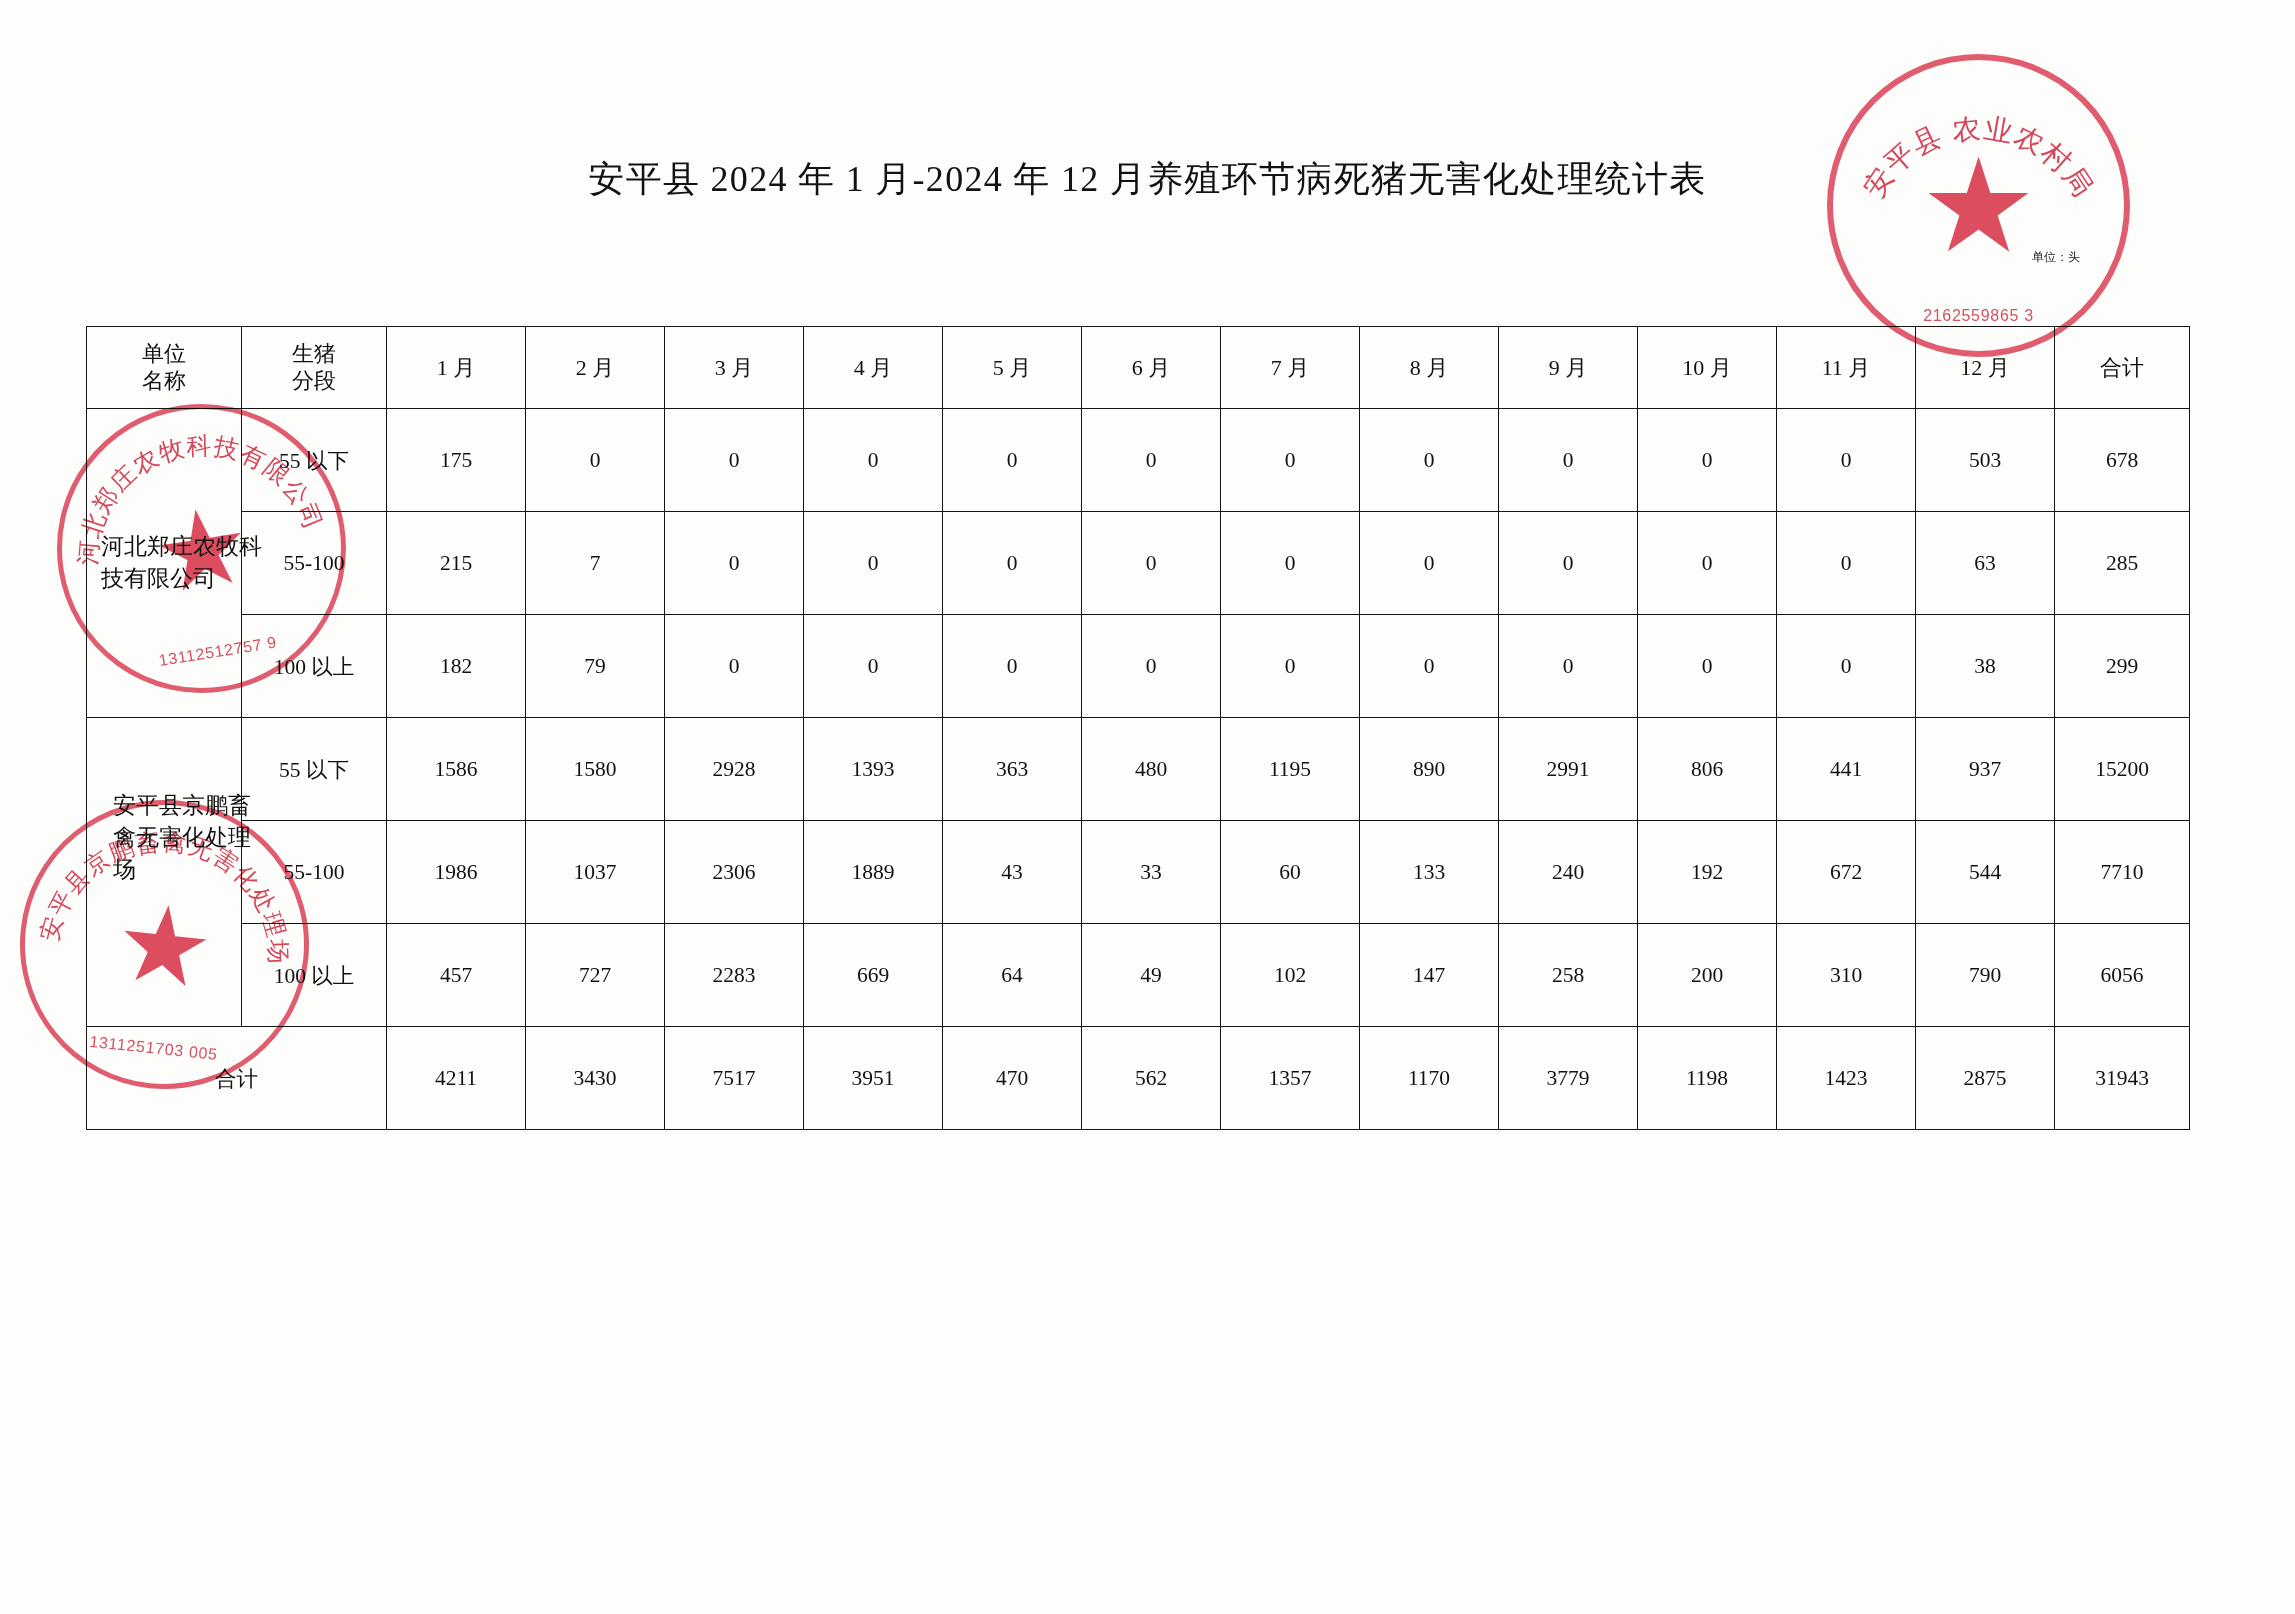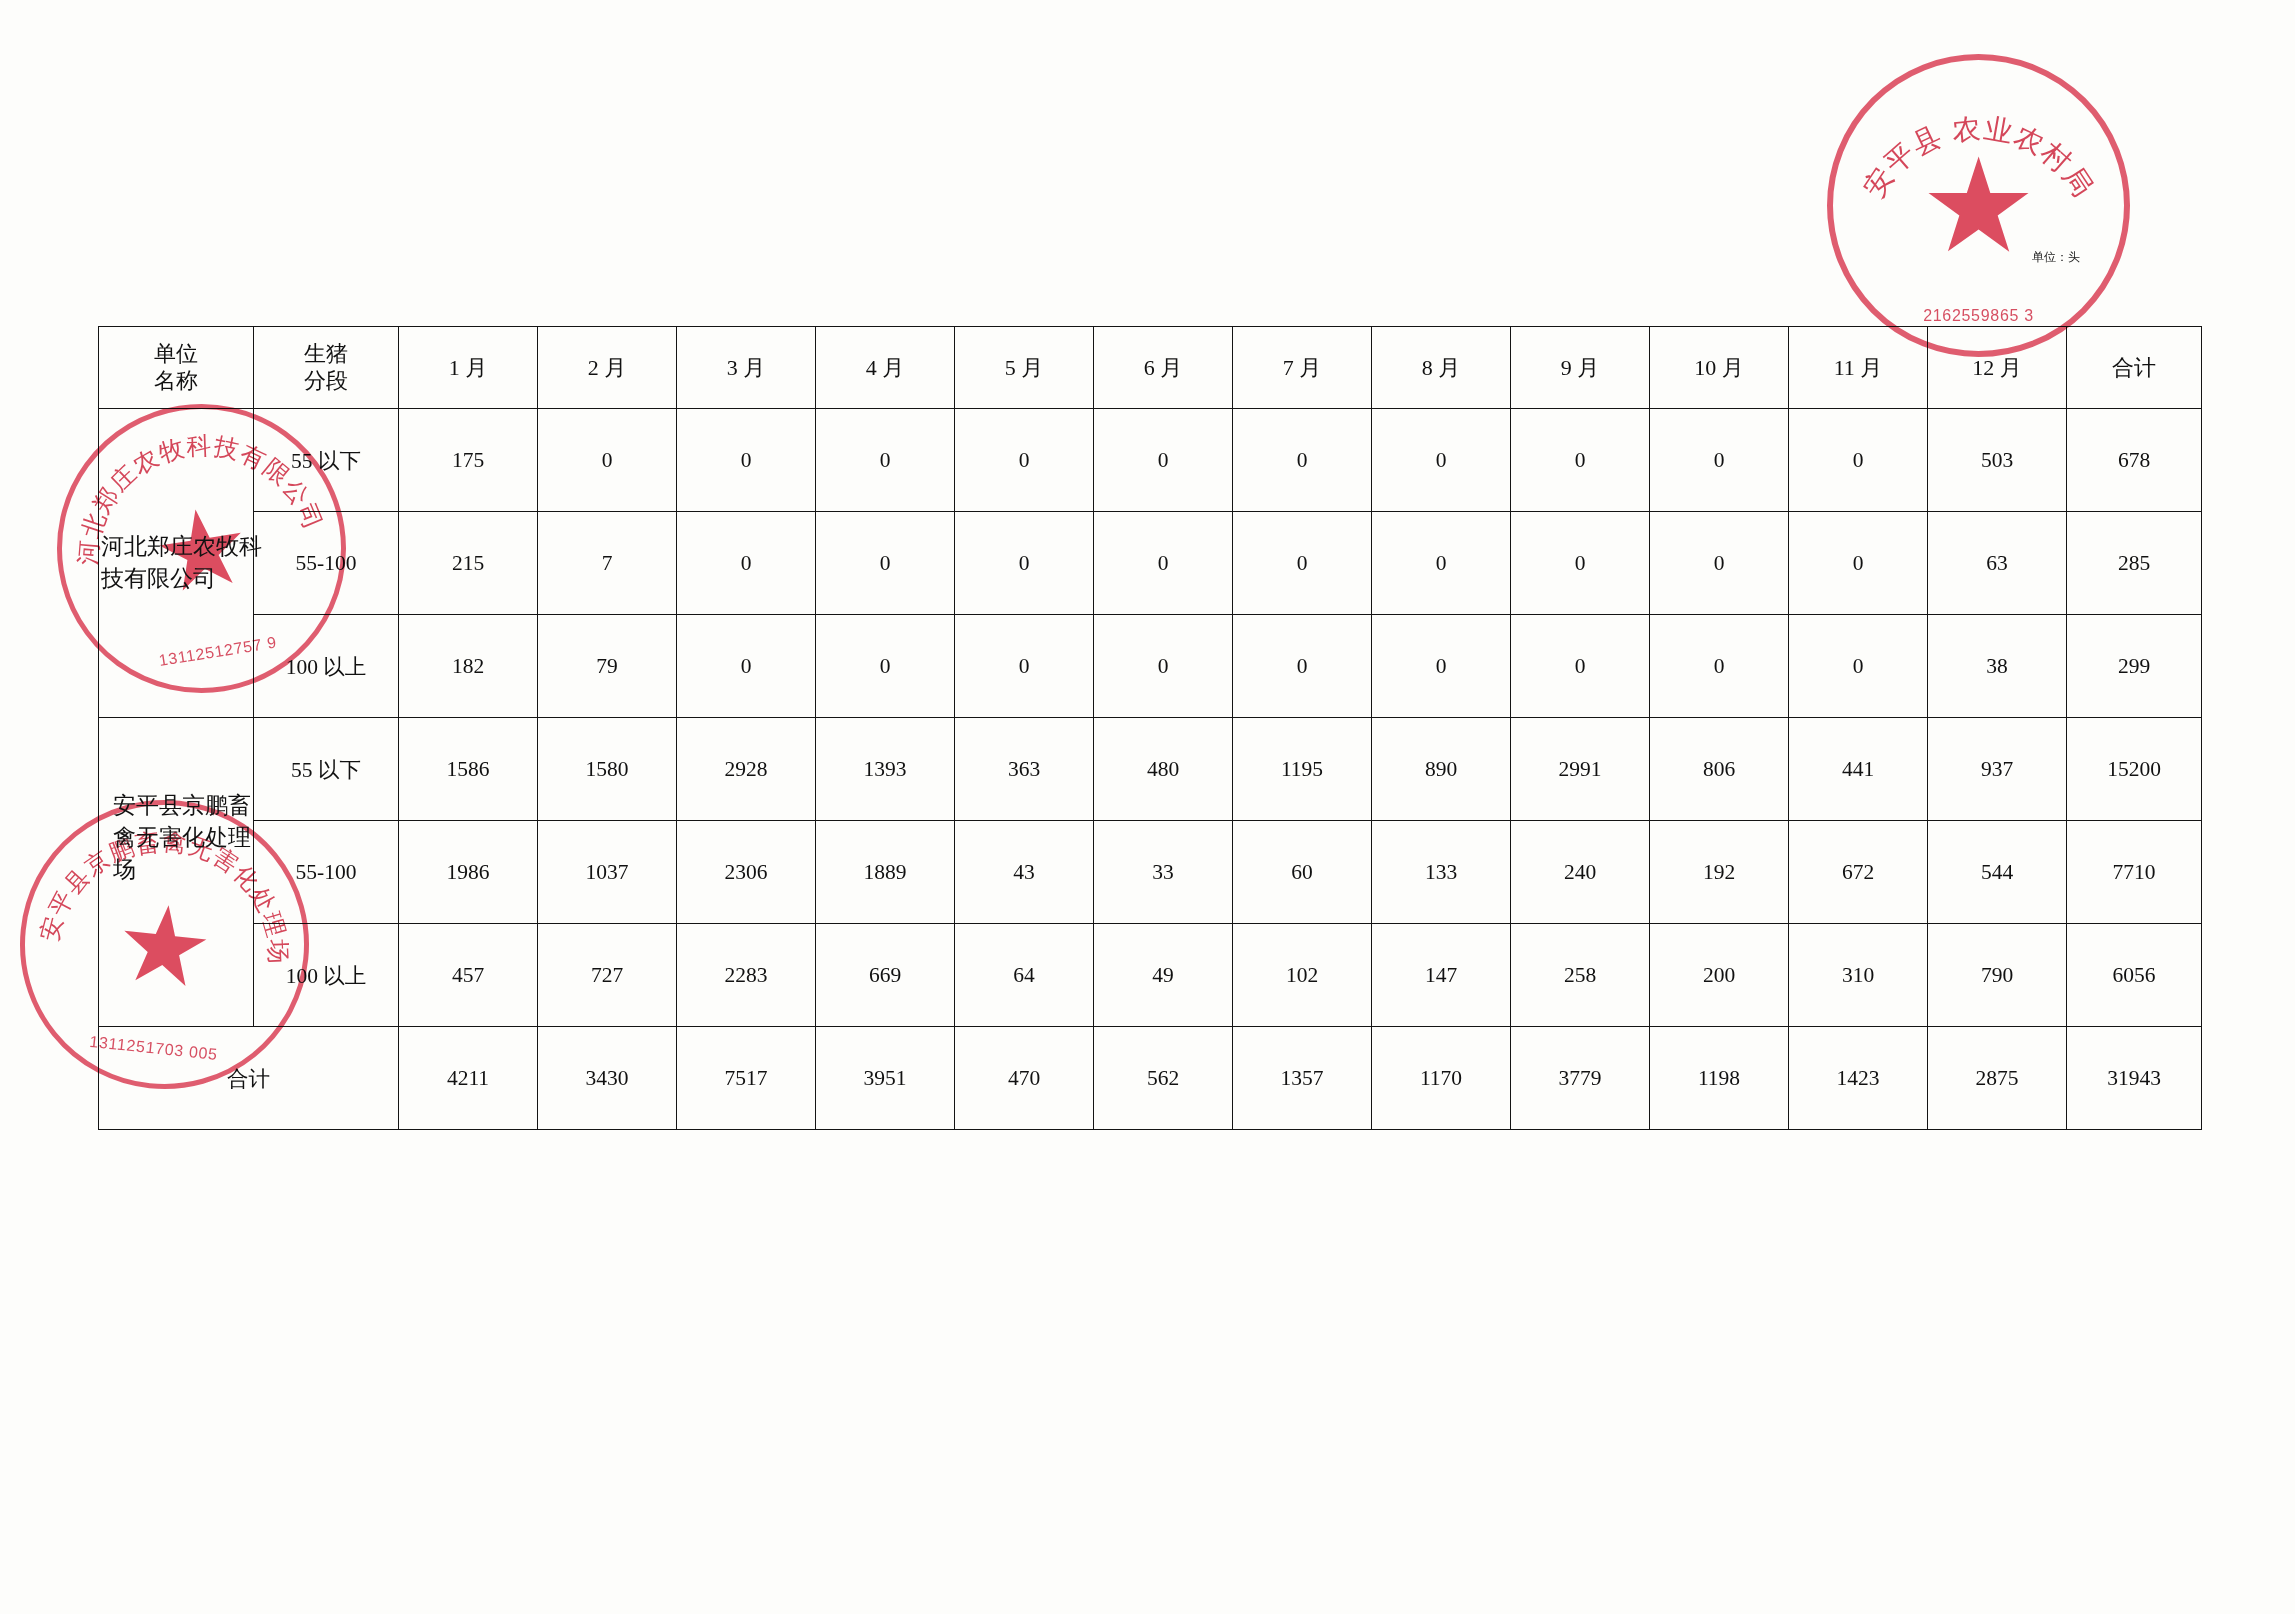--- a/index.html
+++ b/index.html
@@ -38,21 +38,20 @@
     right: 215px;
     font-size: 12px;
     color: #1a1a1a;
   }
   
   .table-wrap {
     position: absolute;
     top: 326px;
     left: 86px;
     width: 1744px;
-    margin-left: 12px;
   }
   table.stat {
     border-collapse: collapse;
     width: 100%;
     table-layout: fixed;
     background: transparent;
   }
   table.stat th, table.stat td {
     border: 1.3px solid #141414;
     text-align: center;
@@ -169,20 +168,21 @@
     line-height: 1.4;
     color: #111;
     z-index: 4;
   }
 </style>
 </head>
 <body>
 
 <div class="page">
 
+  <div class="doc-title">安平县 2024 年 1 月-2024 年 12 月养殖环节病死猪无害化处理统计表</div>
   <div class="unit-note">单位：头</div>
 
   <div class="table-wrap">
     <table class="stat">
       <colgroup>
         <col class="col-unit">
           <col class="col-seg">
         <col class="col-mon">
           <col class="col-mon">
           <col class="col-mon">

